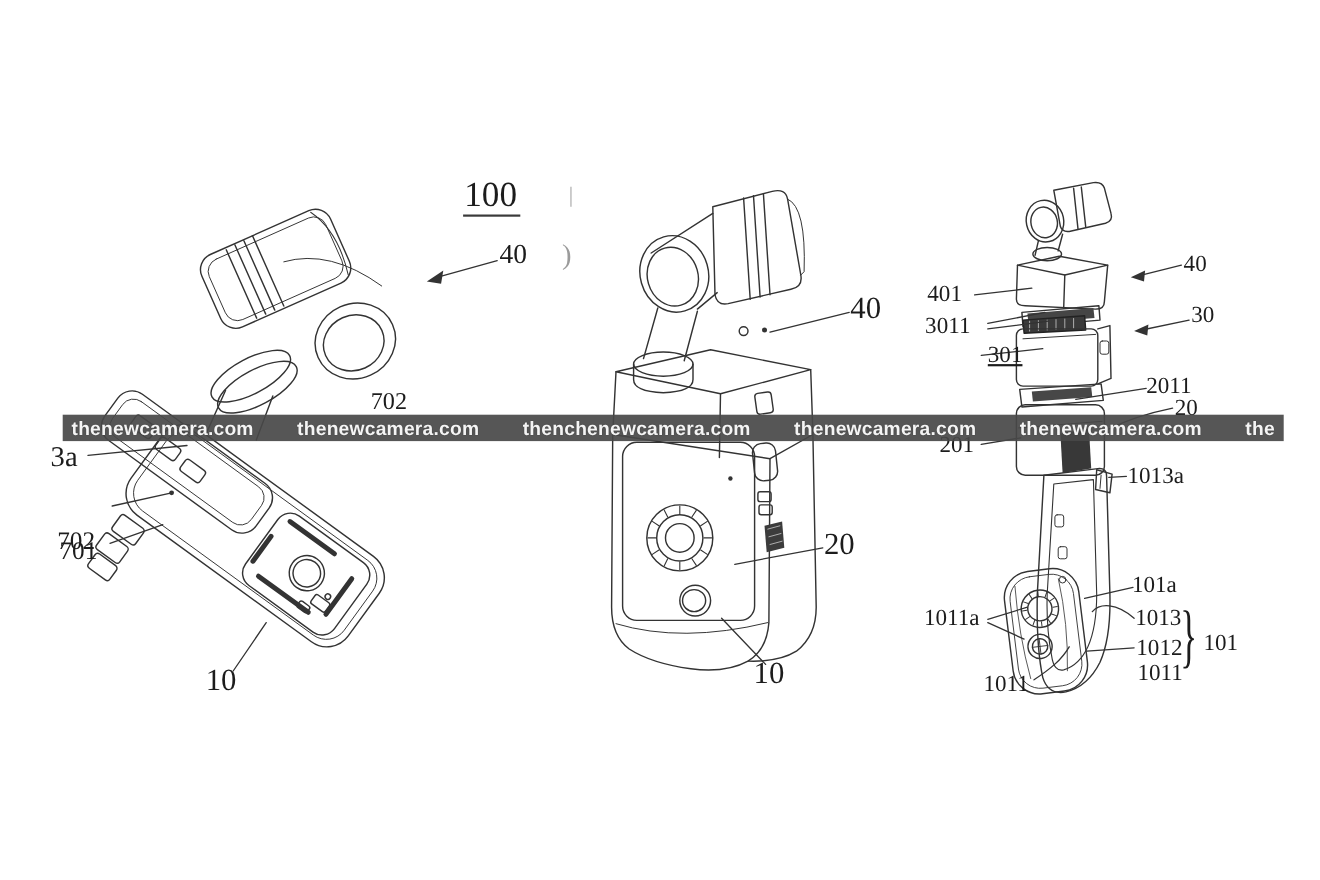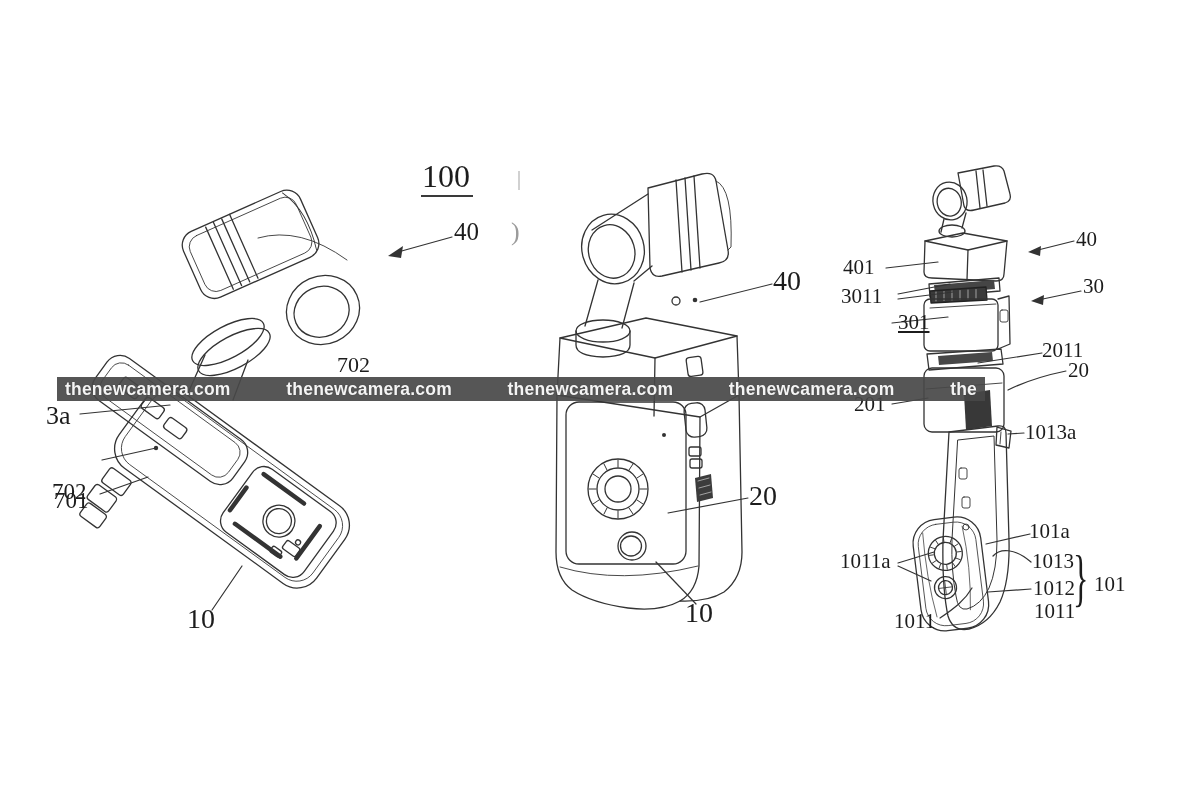--- a/index.html
+++ b/index.html
@@ -35,21 +35,21 @@
   #lbl-r-101a{left:1029px;top:520px;}
   #lbl-r-1011a{left:840px;top:550px;}
   #lbl-r-1013{left:1032px;top:550px;}
   #lbl-r-1012{left:1033px;top:577px;}
   #lbl-r-1011g{left:1034px;top:600px;}
   #lbl-r-brace{left:1073px;top:546px;font-size:64px;line-height:64px;transform:scaleX(0.5);
                transform-origin:left top;font-weight:400;}
   #lbl-r-101{left:1094px;top:573px;text-align:center;}
   #lbl-r-1011b{left:894px;top:610px;}
   
-  #wm-band{position:absolute;left:57px;top:377px;width:928px;height:24px;z-index:10;
+  #wm-band{position:absolute;left:57px;top:377px;width:1110px;height:24px;z-index:10;
            background:rgba(72,72,72,0.92);display:flex;justify-content:space-between;
            align-items:center;padding:0 8px;box-sizing:border-box;}
   #wm-band span{font-family:"Liberation Sans", sans-serif;font-weight:bold;font-size:17.5px;
                 color:#f4f4f4;letter-spacing:.2px;text-shadow:0 0 1px rgba(0,0,0,.45);
                 white-space:nowrap;}
 </style>
 </head>
 <body>
 
 <div id="stage">
@@ -300,18 +300,19 @@
   <span class="lbl rlbl" id="lbl-r-1013">1013</span>
   <span class="lbl rlbl" id="lbl-r-1012">1012</span>
   <span class="lbl rlbl" id="lbl-r-1011g">1011</span>
   <span class="lbl" id="lbl-r-brace">}</span>
   <span class="lbl rlbl" id="lbl-r-101">101</span>
   <span class="lbl rlbl" id="lbl-r-1011b">1011</span>
 
   <div id="wm-band">
     <span>thenewcamera.com</span>
     <span>thenewcamera.com</span>
+    <span>thenchenewcamera.com</span>
     <span>thenewcamera.com</span>
     <span>thenewcamera.com</span>
     <span>the</span>
   </div>
 
 </div>
 
 </body></html>

